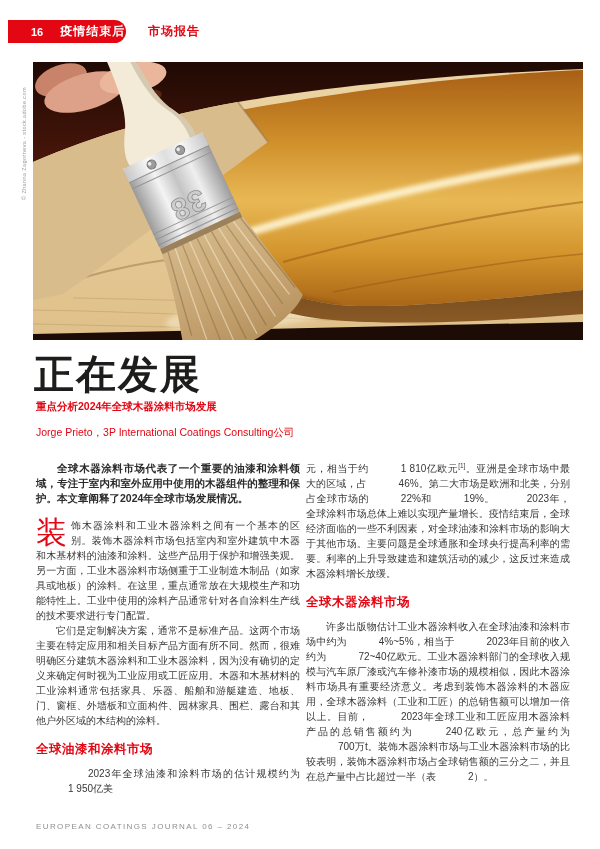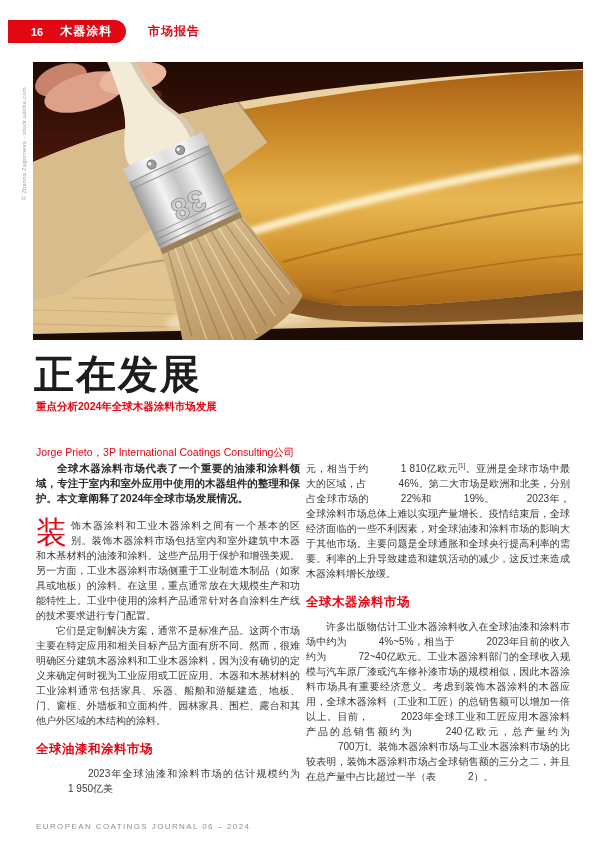--- a/index.html
+++ b/index.html
@@ -37,21 +37,21 @@
   
   .title{
     position:absolute;left:26px;top:352px;
     font-size:40px;font-weight:700;color:var(--ink);letter-spacing:2px;line-height:1.1;
   }
   .standfirst{
     position:absolute;left:28px;top:399px;width:520px;
     color:var(--red);font-size:10.5px;font-weight:700;line-height:14px;
   }
   .byline{
-    position:absolute;left:28px;top:445px;width:520px;
+    position:absolute;left:28px;top:425px;width:520px;
     color:var(--red);font-size:10.5px;font-weight:400;line-height:14px;
   }
   
   .cols{
     position:absolute;left:28px;top:461px;width:547px;
     display:flex;gap:6px;align-items:flex-start;
     color:var(--body);font-size:10px;line-height:15px;text-align:justify;
   }
   .col{width:264px;}
   .cols p{margin:0;}
@@ -73,21 +73,21 @@
     font-size:8px;letter-spacing:1.4px;color:var(--gray);
   }
 </style>
 </head>
 <body>
 
 <div class="page">
 
   <div class="header-pill">
     <span class="pagenum">16</span>
-    <span class="section">木器涂料</span>
+    <span class="section">疫情结束后</span>
   </div>
   <div class="kicker">市场报告</div>
 
   <div class="credit">© Zhanna Zagorneva - stock.adobe.com</div>
 
   <div class="photo">
     <svg viewBox="0 0 550 278" width="550" height="278">
       <defs>
         <linearGradient id="paleG" x1="0" y1="0" x2="0" y2="1">
           <stop offset="0" stop-color="#ecd4a4"></stop>

